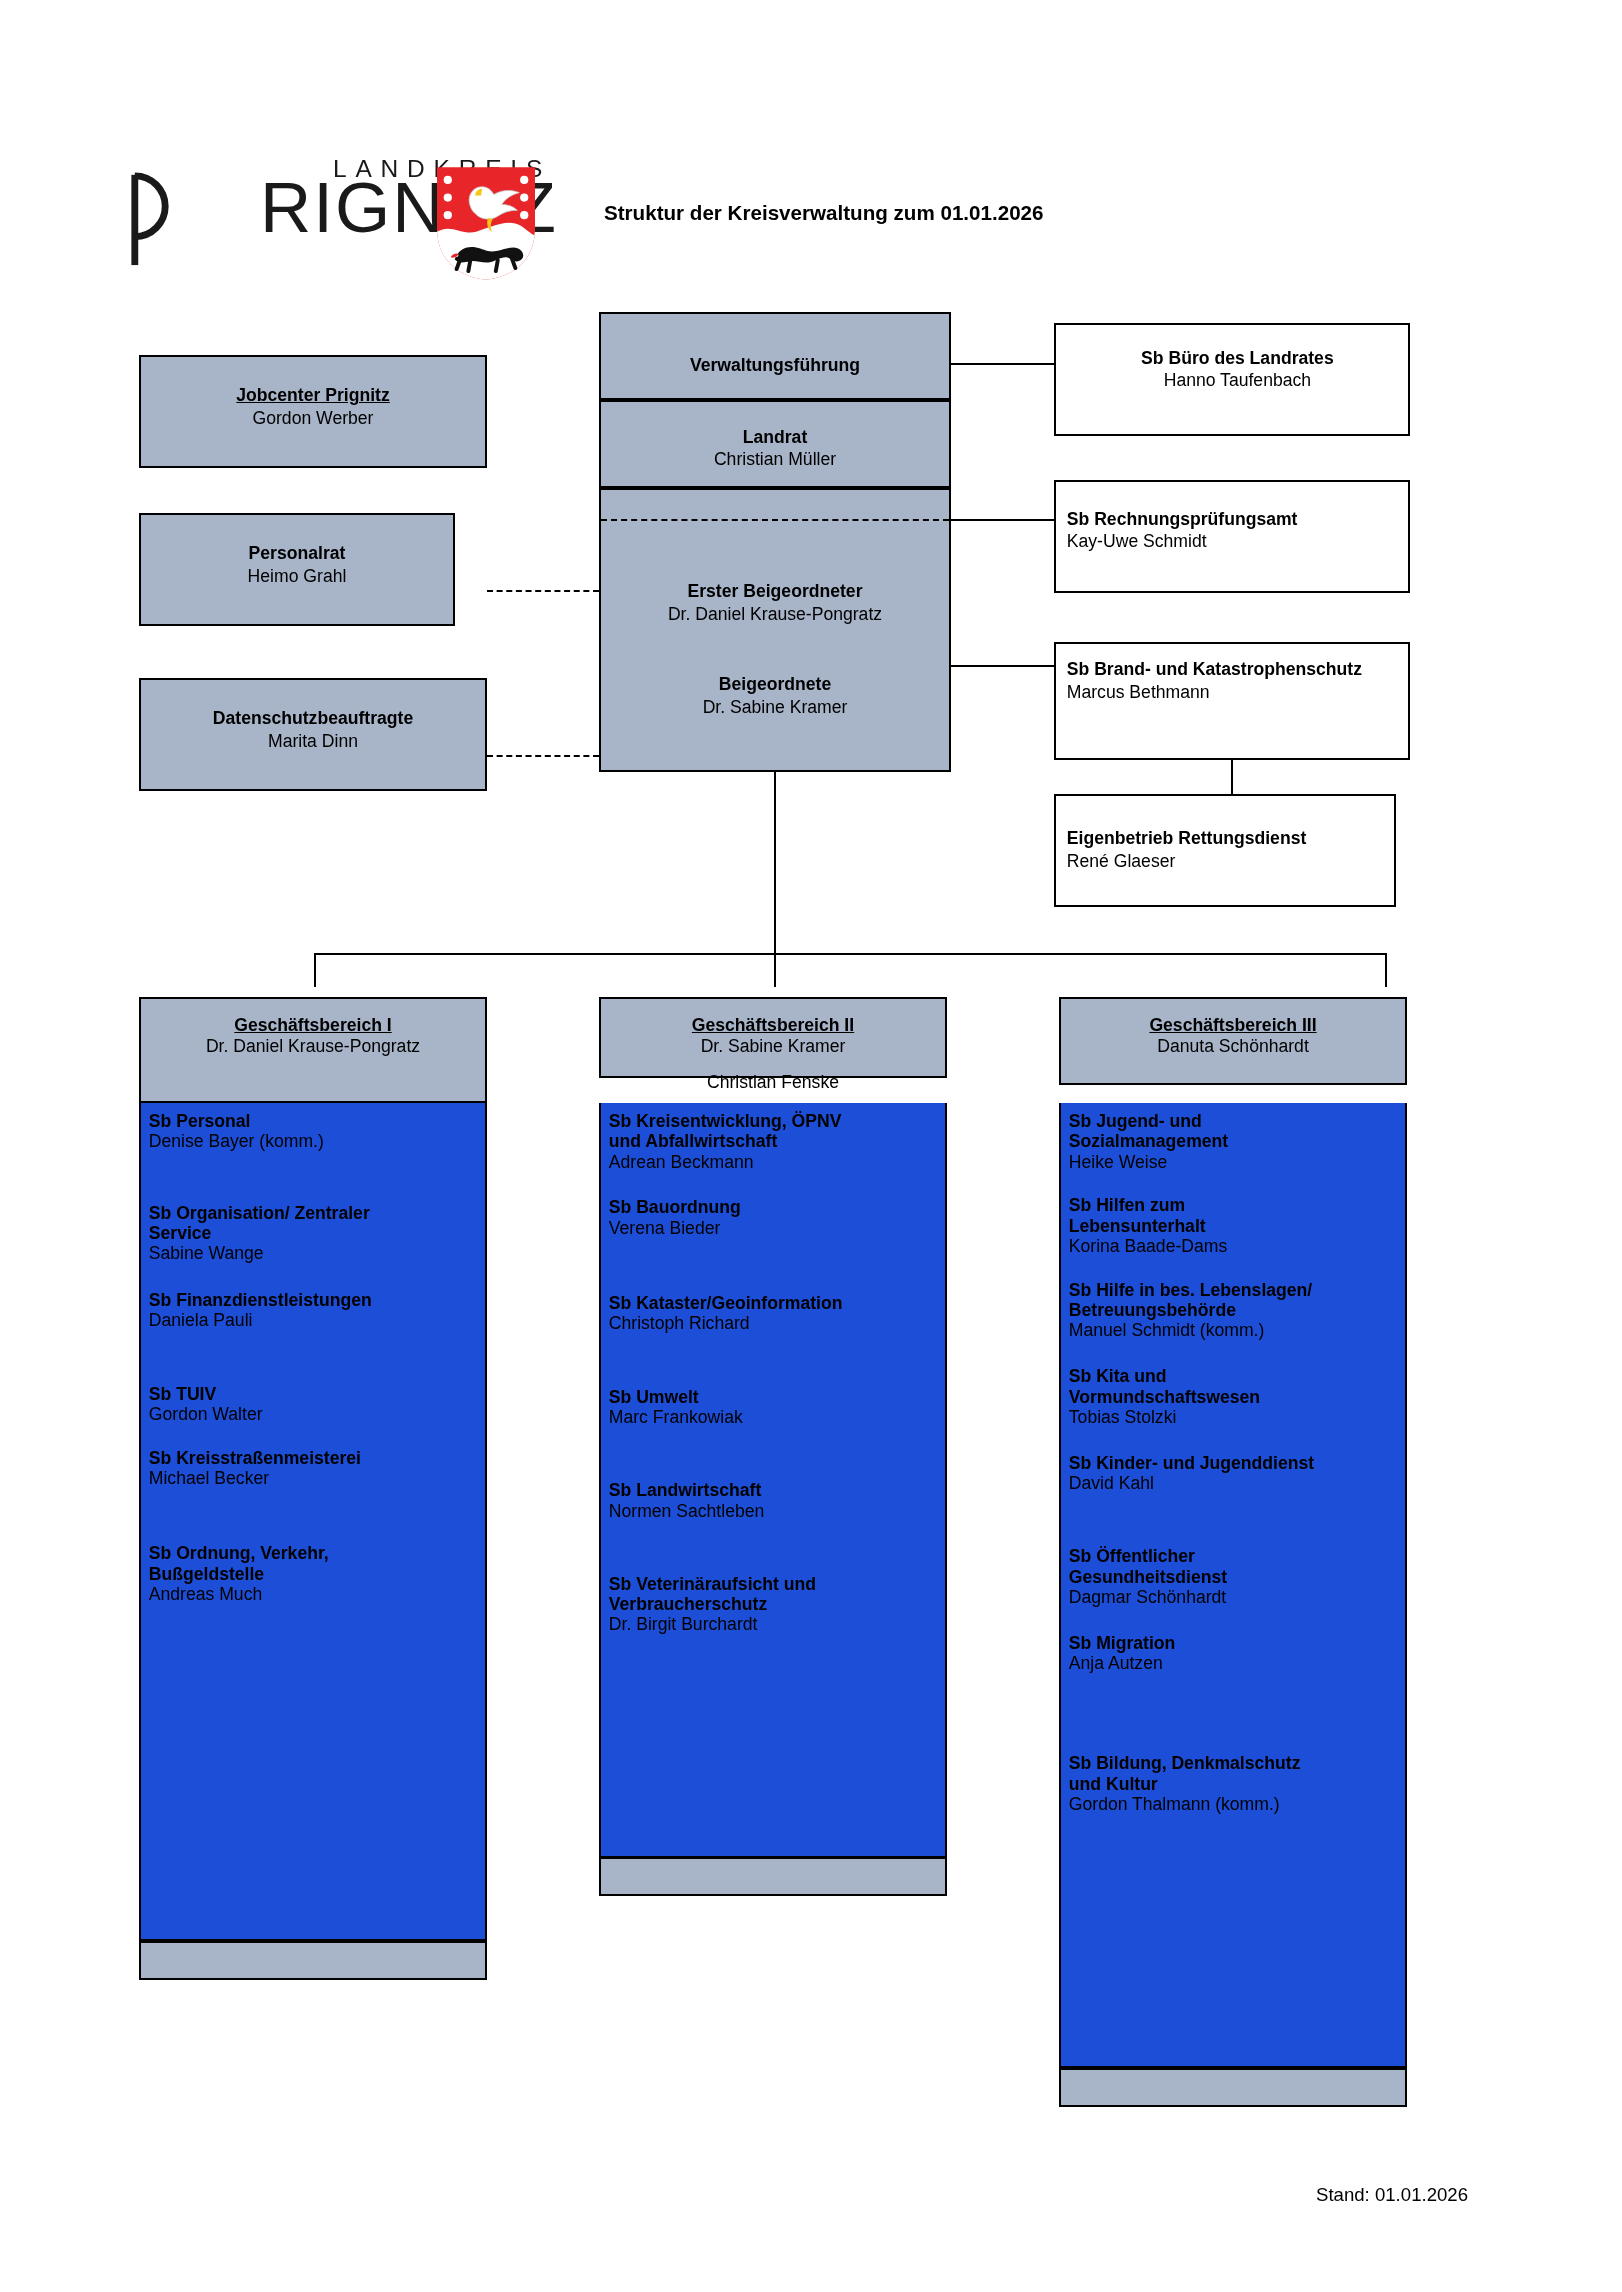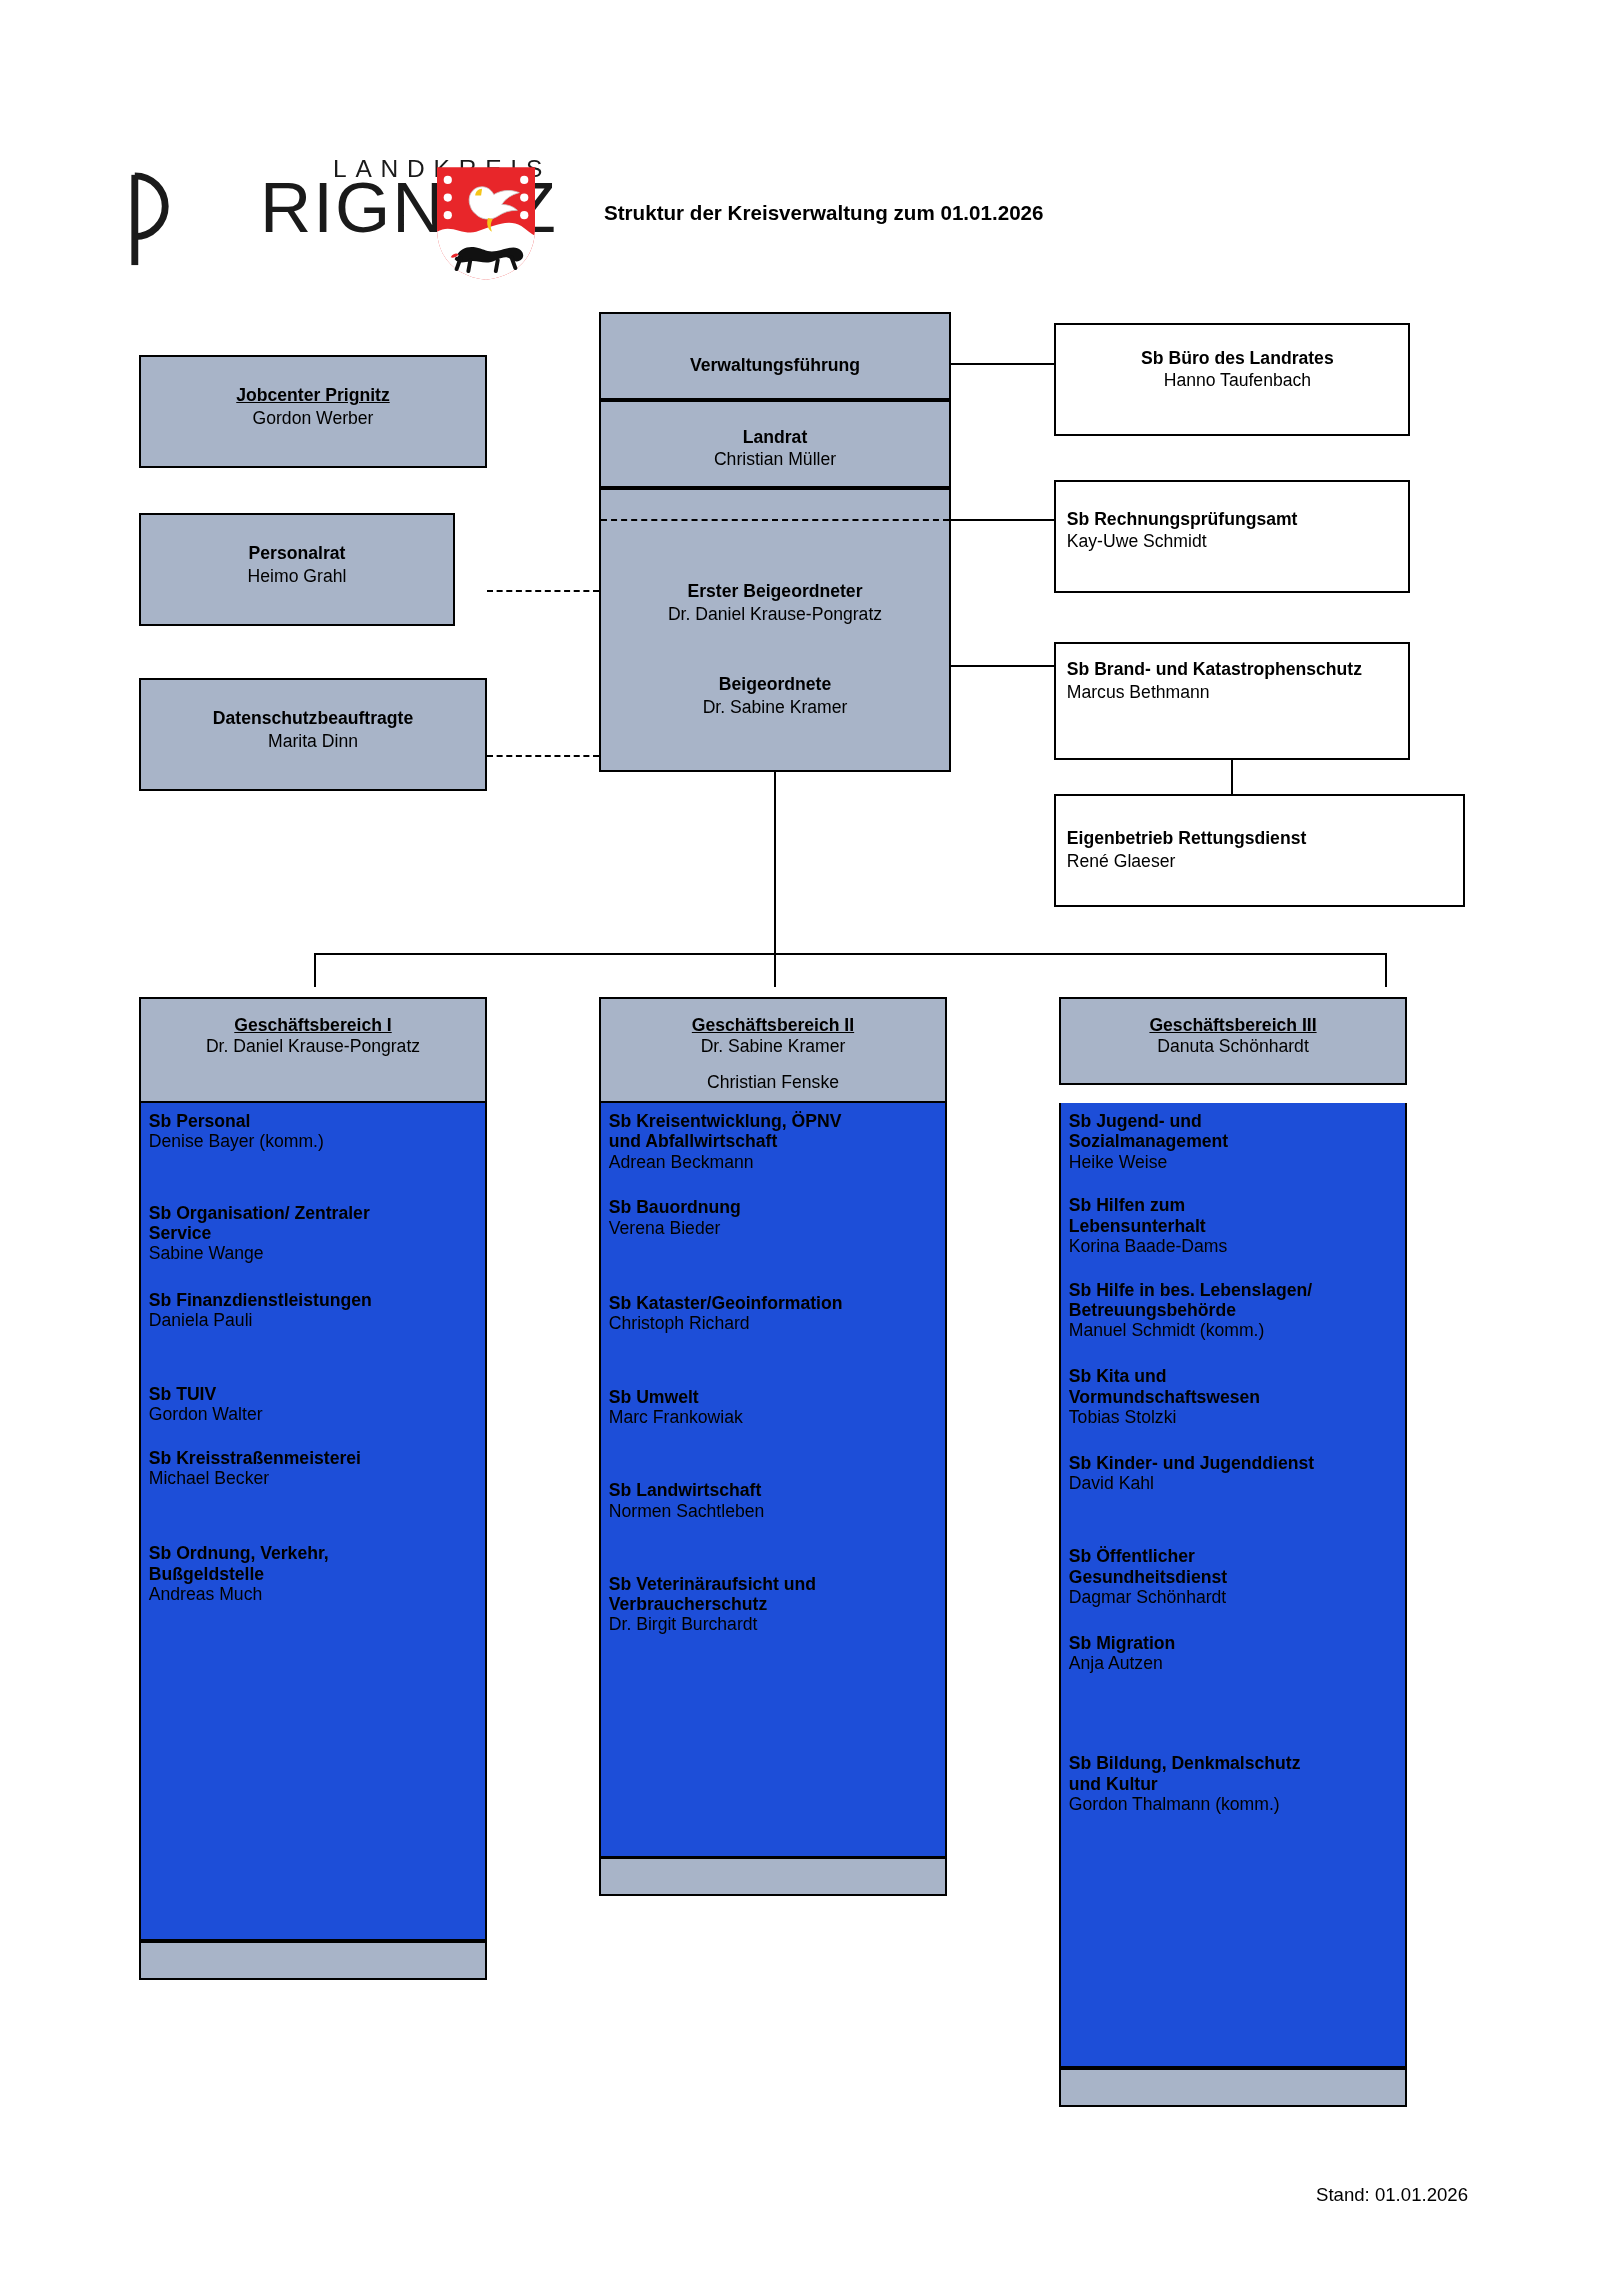--- a/index.html
+++ b/index.html
@@ -272,21 +272,21 @@
   </div>
 
   <div class="box white" style="left:1054px; top:642px; width:356px; height:118px;">
     <div style="padding:13.7px 0 0 10.8px;">
       <span class="box-title">Sb Brand- und
 Katastrophenschutz</span>
       <span class="box-name">Marcus Bethmann</span>
     </div>
   </div>
 
-  <div class="box white" style="left:1054px; top:794px; width:411px; height:113px;">
+  <div class="box white" style="left:1054px; top:794px; width:342px; height:113px;">
     <div style="padding:31px 0 0 10.8px;">
       <span class="box-title"> Eigenbetrieb Rettungsdienst</span><br>
       <span class="box-name">René Glaeser</span>
     </div>
   </div>
 
   <div class="hline" style="left:951px; top:363px; width:103px;"></div>
   <div class="hline" style="left:951px; top:519px; width:103px;"></div>
   <div class="hline" style="left:951px; top:665px; width:103px;"></div>
   <div class="vline" style="left:1231px; top:760px; height:35px;"></div>
@@ -327,21 +327,21 @@
     </div>
     <div class="unit" style="margin-top:55px;">
       <span class="u-title">Sb Ordnung, Verkehr,
 Bußgeldstelle</span>
       <span class="u-name">Andreas Much</span>
     </div>
   </div>
 
   <div class="col-foot" style="left:139px; top:1941px; width:348px; height:39px;"></div>
 
-  <div class="col-head" style="left:599px; top:997px; width:348px; height:106px;">
+  <div class="col-head" style="left:599px; top:997px; width:348px; height:81px;">
     <div style="padding-top:15.7px;">
       <span class="ch-title">Geschäftsbereich II</span>
       <span class="ch-name">Dr. Sabine Kramer</span>
       <span class="ch-name" style="margin-top:15.7px;">Christian Fenske</span>
     </div>
   </div>
 
   <div class="col-body" style="left:599px; top:1103px; width:348px; height:755px;">
     <div class="unit" style="margin-top:2px;">
       <span class="u-title">Sb Kreisentwicklung, ÖPNV

